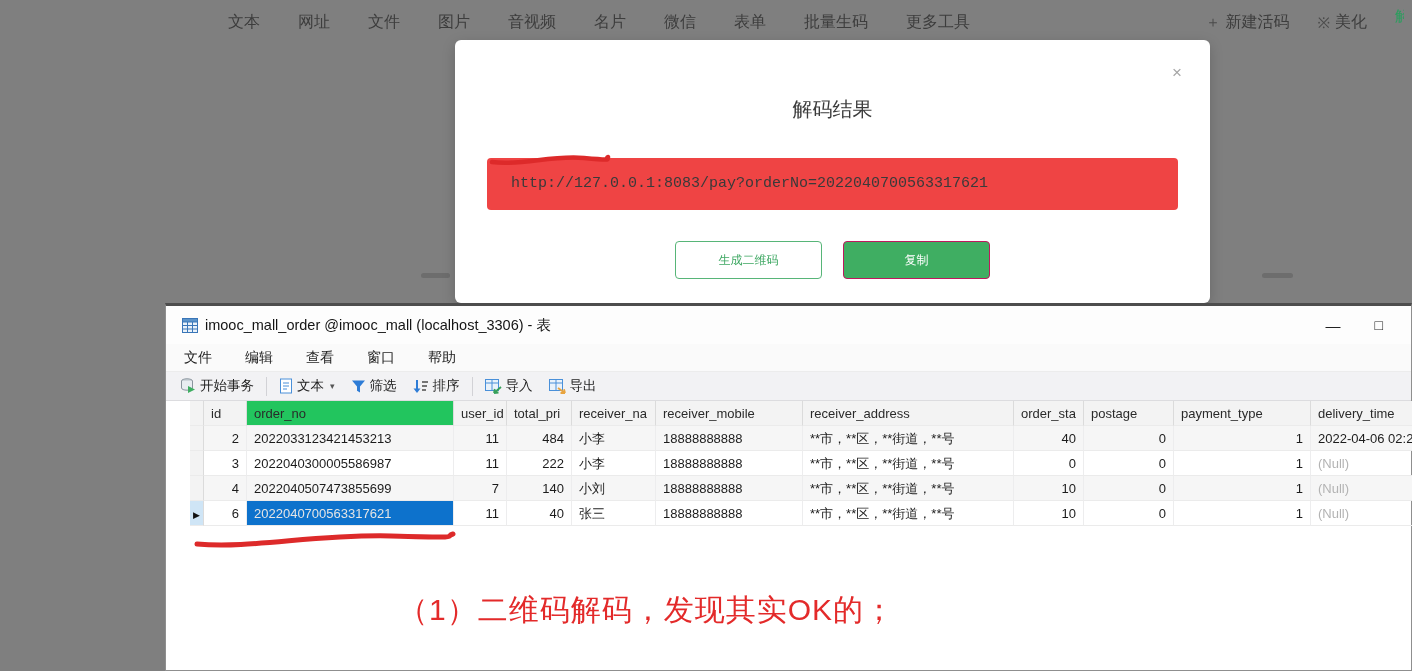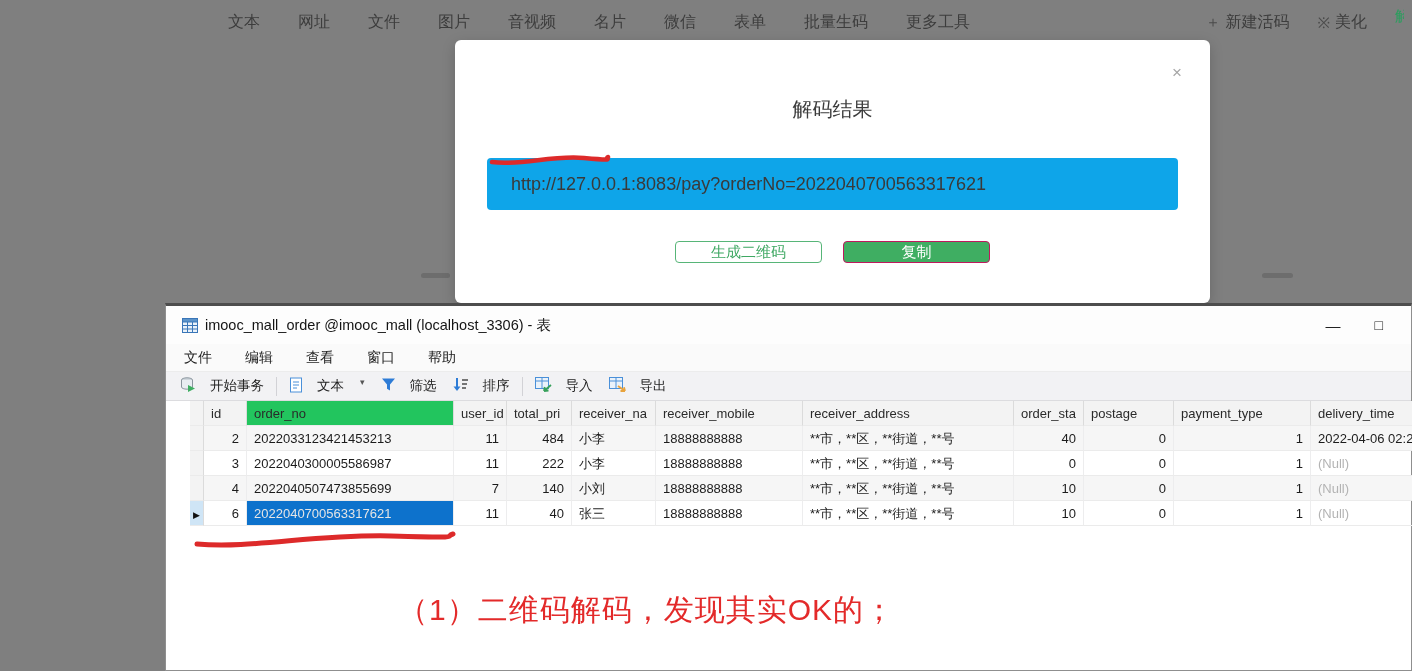--- a/index.html
+++ b/index.html
@@ -19,41 +19,41 @@
 
   
   .dash { position:absolute; height:5px; border-radius:3px; background:#6d6d6d; top:273px; }
   .dash-left { left:421px; width:29px; }
   .dash-right { left:1262px; width:31px; }
 
   
   .modal { position:absolute; left:455px; top:40px; width:755px; height:263px; background:#ffffff; border-radius:6px; box-shadow:0 4px 14px rgba(0,0,0,.18); }
   .modal-close { position:absolute; top:24px; right:28px; font-size:17px; color:#a6a6a6; cursor:pointer; line-height:1; }
   .modal-title { position:absolute; top:56px; left:0; width:100%; text-align:center; font-size:20px; color:#3c3c3c; }
-  .url-box { position:absolute; top:118px; left:32px; width:691px; height:52px; background:#0ea5e9; border-radius:4px; line-height:52px; padding-left:24px; font-size:18px; color:#3a3a3a; white-space:nowrap; overflow:hidden; }
+  .url-box { position:absolute; top:118px; left:32px; width:691px; height:52px; background:#ef4444; border-radius:4px; line-height:52px; padding-left:24px; font-size:15px; color:#3a3a3a; white-space:nowrap; overflow:hidden;font-family:Liberation Mono, monospace; }
   .url-underline { position:absolute; left:488px; top:150px; pointer-events:none; }
   .modal-btns { position:absolute; top:201px; left:0; width:100%; display:flex; justify-content:center; gap:21px; }
-  .btn { width:147px; height:22px; border-radius:4px; font-size:15px; display:flex; align-items:center; justify-content:center; cursor:pointer; }
+  .btn { width:147px; height:38px; border-radius:4px; font-size:12px; display:flex; align-items:center; justify-content:center; cursor:pointer; }
   .btn-outline { background:#ffffff; border:1px solid #57b578; color:#3fa863; }
   .btn-solid { background:#3fae62; border:1px solid #be185d; color:#ffffff; }
 
   
   .dbwin { position:absolute; left:165px; top:303px; width:1247px; height:368px; background:#ffffff; border:1px solid #8f8f8f; border-top:3px solid #4d4d4d; }
   .titlebar { position:relative; height:38px; background:#fdfdfd; display:flex; align-items:center; padding-left:16px; }
   .app-ic { width:16px; height:15px; margin-right:7px; flex:0 0 auto; }
   .title-txt { font-size:14.5px; color:#141414; white-space:nowrap; }
   .win-ctrls { position:absolute; right:28px; top:0; height:38px; display:flex; align-items:center; gap:34px; }
   .wc { font-size:15px; color:#222; cursor:pointer; line-height:1; }
   .wc-max { font-size:14px; }
 
   .menubar { height:28px; background:#fafafa; display:flex; align-items:center; gap:33px; padding-left:18px; border-bottom:1px solid #ececec; }
   .menubar span { font-size:14px; color:#1d1d1d; cursor:pointer; }
 
   .toolbar { height:29px; background:#f2f2f4; display:flex; align-items:center; padding-left:6px; border-bottom:1px solid #dcdcdf; }
-  .tbtn { display:flex; gap:14px; font-size:13.5px; color:#1d1d1d; padding:0 8px; cursor:pointer; white-space:nowrap; }
+  .tbtn { display:flex; align-items:center; gap:4px; font-size:13.5px; color:#1d1d1d; padding:0 8px; cursor:pointer; white-space:nowrap; }
   .tbtn svg { flex:0 0 auto; }
   .tb-sep { width:1px; height:19px; background:#d2d2d6; margin:0 4px; }
   .caret { font-size:9px; color:#555; margin-left:2px; }
 
   
   .grid { width:1245px; font-size:13px; color:#1c1c1c;padding-left:24px; }
   .trow { display:grid; grid-template-columns:14px 43px 207px 53px 65px 84px 147px 211px 70px 90px 137px 112px 12px; }
   .cell { line-height:25px; height:25px; padding:0 7px; white-space:nowrap; overflow:hidden; border-right:1px solid #ededee; }
   .thead .cell { height:25px; line-height:25px; background:#f3f3f3; border-right:1px solid #dbdbdb; border-bottom:1px solid #cfcfcf; color:#2a2a2a; }
   .thead .hl { background:#22c55e; }

